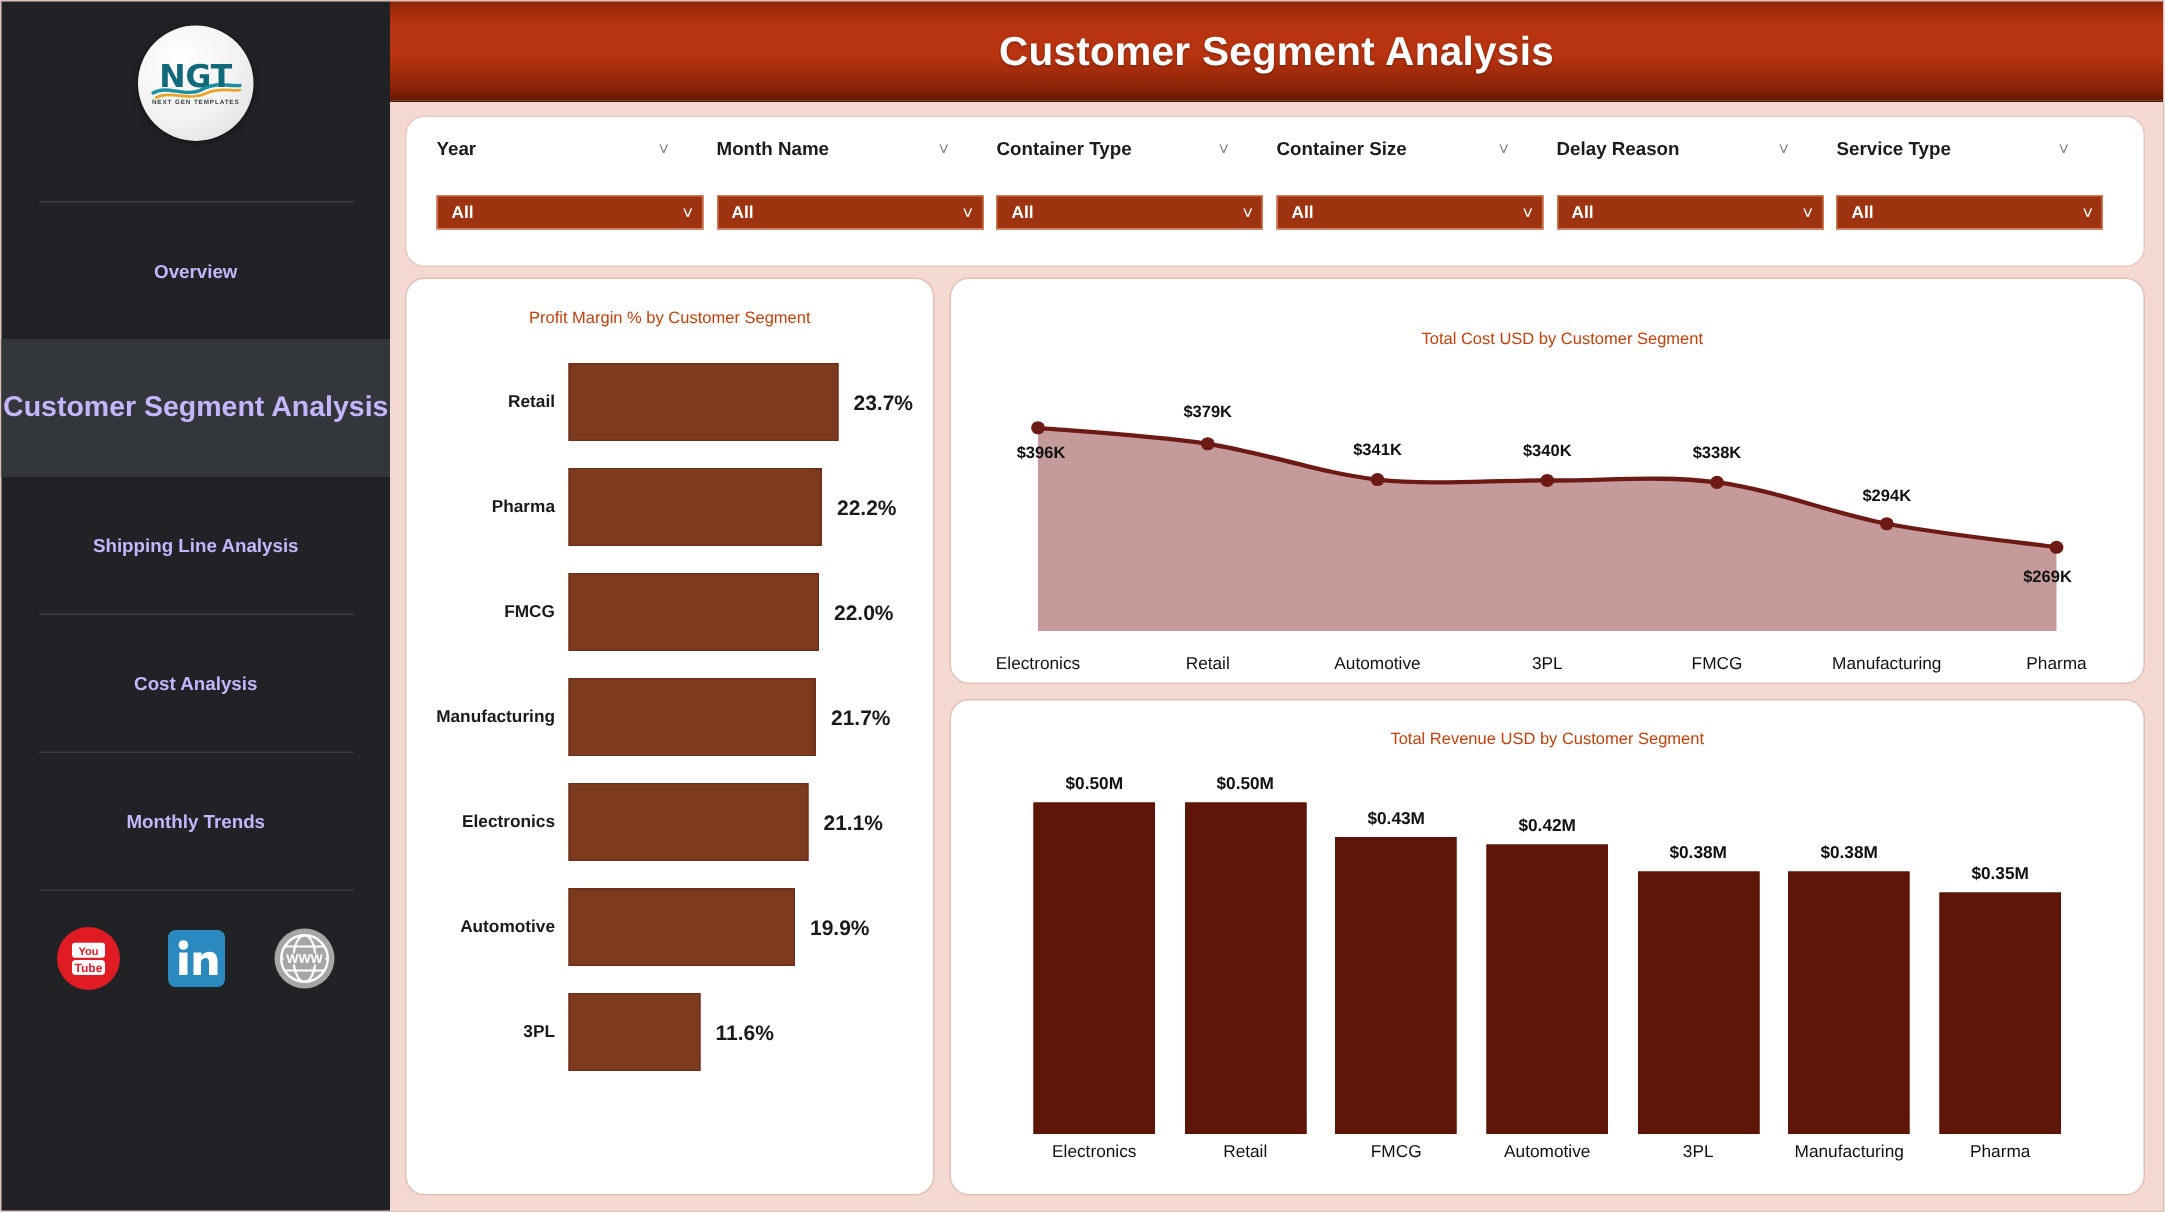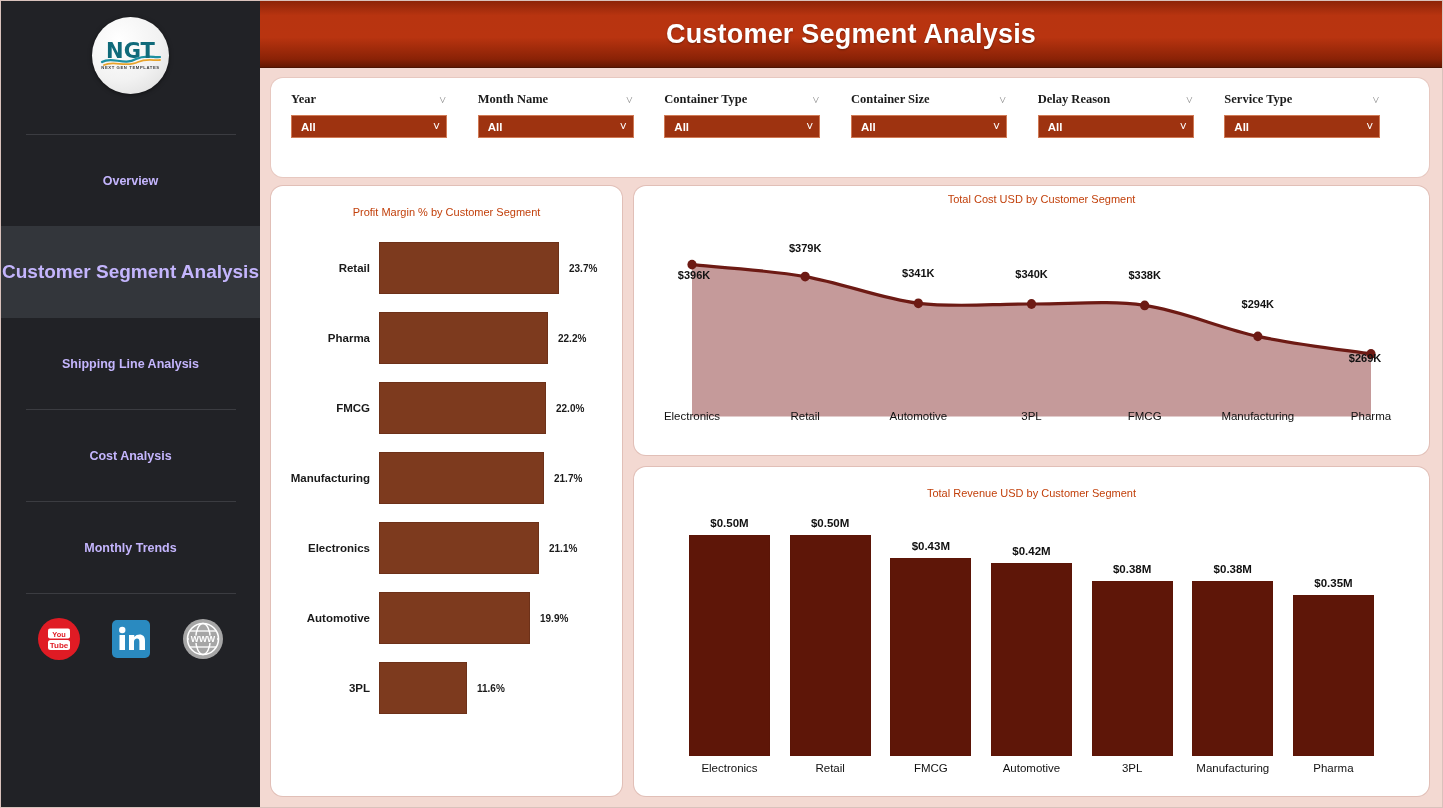--- a/index.html
+++ b/index.html
@@ -111,29 +111,28 @@
   }
   .filter {
     flex: 1;
     max-width: 195px;
     margin-right: 0;
   }
   .filter-head {
     display: flex; align-items: center;
     justify-content: space-between;
     width: 155px;
-    margin-bottom: 8px;
-    font-family: Liberation Serif, serif;
+    margin-bottom: 24px;
   }
   .filter-label {
     font-size: 12.5px; font-weight: bold; color: #1b1b1b;
   }
   .chev-gray { color: #8a8a8a; font-size: 12px; line-height: 1; }
   .filter-select {
-    width: 156px; height: 23px;
+    width: 178px; height: 23px;
     background: #9e3310;
     border: 1px solid #c4apx;
     border: 1px solid #d07a55;
     display: flex; align-items: center;
     justify-content: space-between;
     padding: 0 6px 0 9px;
     cursor: pointer;
   }
   .filter-value {
     color: #ffffff; font-size: 11.5px; font-weight: bold;
@@ -156,21 +155,21 @@
     position: relative;
     overflow: hidden;
   }
   .panel-title {
     text-align: center;
     font-size: 11px;
     font-weight: normal;
     color: #c2410c;
     padding-top: 20px;
   }
-  .panel-title.cost { padding-top: 7px; margin-left: 20px; }
+  .panel-title.cost { padding-top: 34px; margin-left: 20px; }
 
   
   .pm-panel { width: 100%; display: flex; flex-direction: column; }
   .pm-rows { flex: 1; padding: 22px 0 20px 0; display: flex; flex-direction: column; justify-content: flex-start; }
   .pm-row {
     display: flex; align-items: center;
     height: 56px;
     margin-bottom: 14px;
   }
   .pm-row:last-child { margin-bottom: 0; }
@@ -180,21 +179,21 @@
     font-size: 11.5px; font-weight: bold; color: #1a1a1a;
     flex: 0 0 108px;
   }
   .pm-barwrap { flex: 1; display: flex; align-items: center; position: relative; }
   .pm-bar {
     height: 52px;
     background: #7d3a1e;
     border: 1px solid #6d3119;
   }
   .pm-val {
-    font-size: 10px; font-weight: bold; color: #1a1a1a;
+    font-size: 14px; font-weight: bold; color: #1a1a1a;
     margin-left: 10px; white-space: nowrap;
   }
 
   
   .cost-panel { flex: 0 0 269px; display: flex; flex-direction: column; }
   .cost-plot { flex: 1; position: relative; }
   .cost-svg { position: absolute; inset: 0; width: 100%; height: 100%; }
   .axis-label {
     position: absolute;
     font-size: 11.5px; font-weight: normal; color: #111111;

